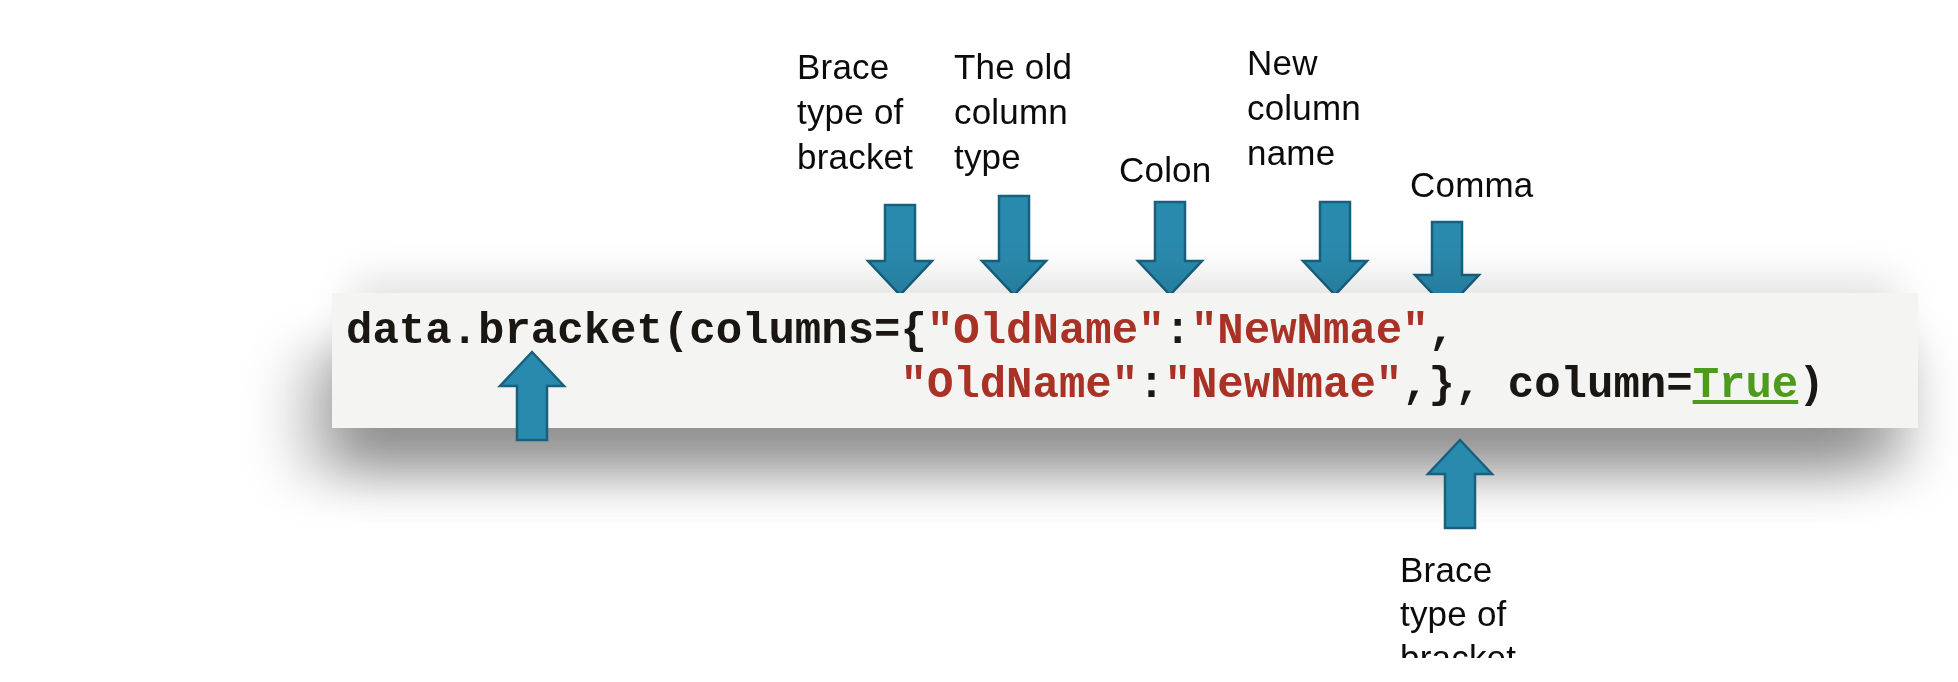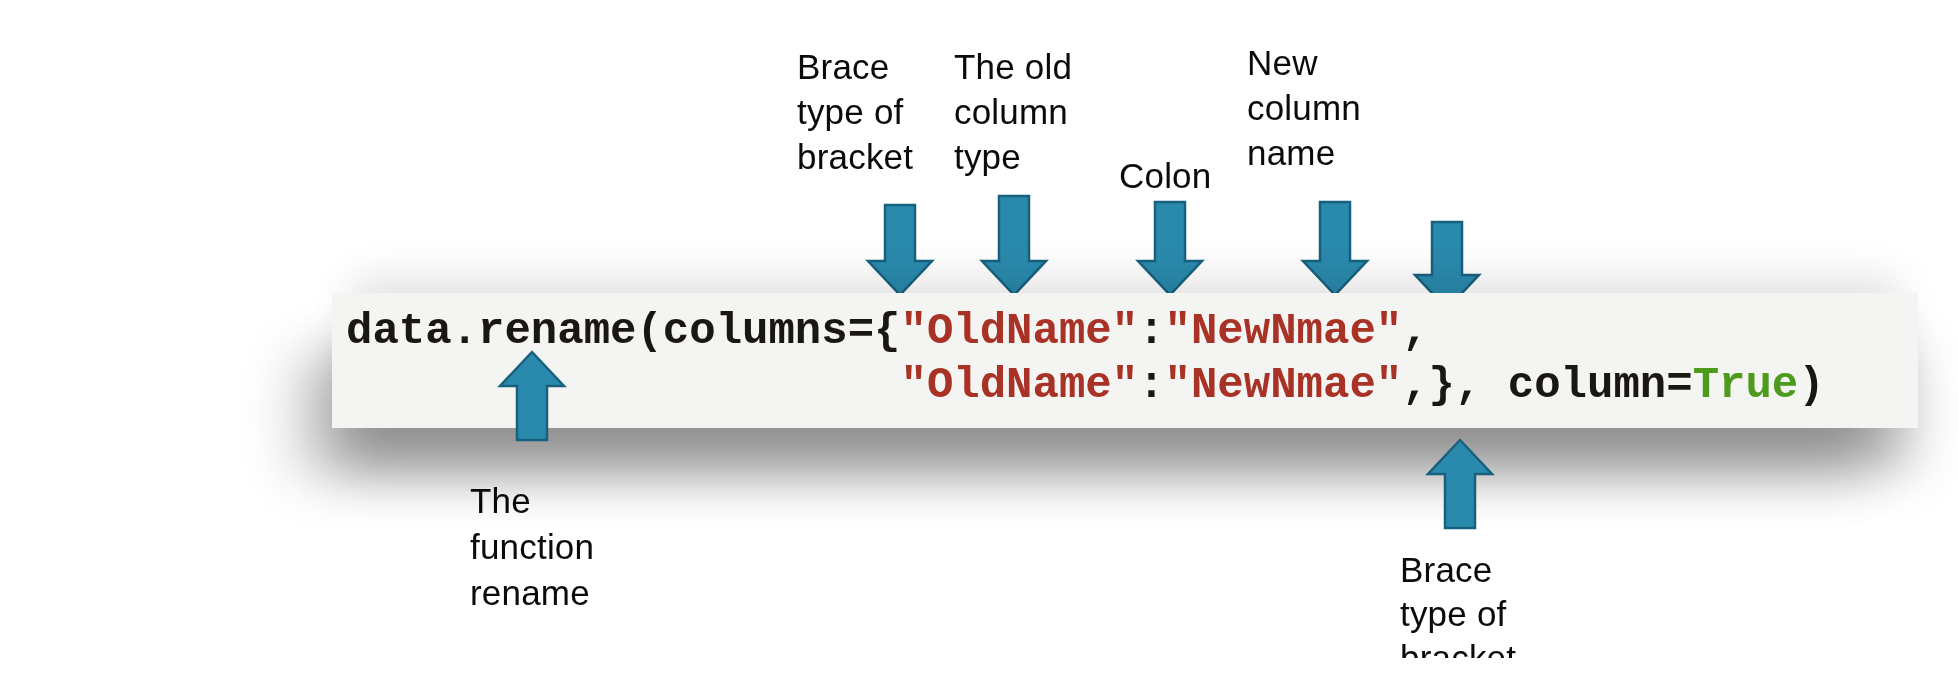--- a/index.html
+++ b/index.html
@@ -32,48 +32,46 @@
   }
   .code-line{
     white-space:pre;
     font-family:"Liberation Mono","DejaVu Sans Mono",monospace;
     font-weight:bold;
     font-size:44px;
     line-height:54px;
   }
   .seg-plain{color:var(--code-plain,#1a1713);}
   .seg-string{color:var(--code-string,#a93226);}
-  .seg-keyword{color:var(--code-keyword,#4e9a1c);}
+  .seg-keyword{color:var(--code-keyword,#4e9a1c);text-decoration:underline;}
   .arrow{position:absolute;}
   .arrow polygon{
     fill:var(--arrow-fill,#2a8aad);
     stroke:var(--arrow-stroke,#17617f);
     stroke-width:2.5;
     stroke-linejoin:miter;
   }
 </style>
 </head>
 <body>
 
 <div class="stage">
 
   <div class="note" style="left:797px;top:44px;">Brace
 type of
 bracket</div>
   <div class="note" style="left:954px;top:44px;">The old
 column
 type</div>
-  <div class="note" style="left:1119px;top:153px;">Colon</div>
+  <div class="note" style="left:1119px;top:147px;">Colon</div>
   <div class="note" style="left:1247px;top:40px;">New
 column
 name</div>
+  <div class="note" style="left:1410px;top:162px;">Comma</div>
 
-  <div class="note" style="left:470px;top:478px;line-height:46px;">The
-function
-rename</div>
   <div class="note" style="left:1400px;top:548px;line-height:44px;">Brace
 type of
 bracket</div>
 
   <svg class="arrow" style="left:865px;top:203px;" width="70" height="94" viewBox="0 0 70 94">
     <polygon points="20,2 50,2 50,58 67,58 35,92 3,58 20,58"></polygon>
   </svg>
   <svg class="arrow" style="left:979px;top:194px;" width="70" height="103" viewBox="0 0 70 103">
     <polygon points="20,2 50,2 50,67 67,67 35,101 3,67 20,67"></polygon>
   </svg>
@@ -81,21 +79,21 @@
     <polygon points="20,2 50,2 50,61 67,61 35,95 3,61 20,61"></polygon>
   </svg>
   <svg class="arrow" style="left:1300px;top:200px;" width="70" height="97" viewBox="0 0 70 97">
     <polygon points="20,2 50,2 50,61 67,61 35,95 3,61 20,61"></polygon>
   </svg>
   <svg class="arrow" style="left:1412px;top:220px;" width="70" height="91" viewBox="0 0 70 91">
     <polygon points="20,2 50,2 50,55 67,55 35,89 3,55 20,55"></polygon>
   </svg>
 
   <div class="code-block">
-    <div class="code-line"><span class="seg-plain">data.rename(columns={</span><span class="seg-string">"OldName"</span><span class="seg-plain">:</span><span class="seg-string">"NewNmae"</span><span class="seg-plain">,</span></div>
+    <div class="code-line"><span class="seg-plain">data.bracket(columns={</span><span class="seg-string">"OldName"</span><span class="seg-plain">:</span><span class="seg-string">"NewNmae"</span><span class="seg-plain">,</span></div>
     <div class="code-line"><span class="seg-plain">                     </span><span class="seg-string">"OldName"</span><span class="seg-plain">:</span><span class="seg-string">"NewNmae"</span><span class="seg-plain">,}, column=</span><span class="seg-keyword">True</span><span class="seg-plain">)</span></div>
   </div>
 
   <svg class="arrow" style="left:497px;top:350px;" width="70" height="92" viewBox="0 0 70 92">
     <polygon points="35,2 67,36 50,36 50,90 20,90 20,36 3,36"></polygon>
   </svg>
   <svg class="arrow" style="left:1425px;top:438px;" width="70" height="92" viewBox="0 0 70 92">
     <polygon points="35,2 67,36 50,36 50,90 20,90 20,36 3,36"></polygon>
   </svg>
 

